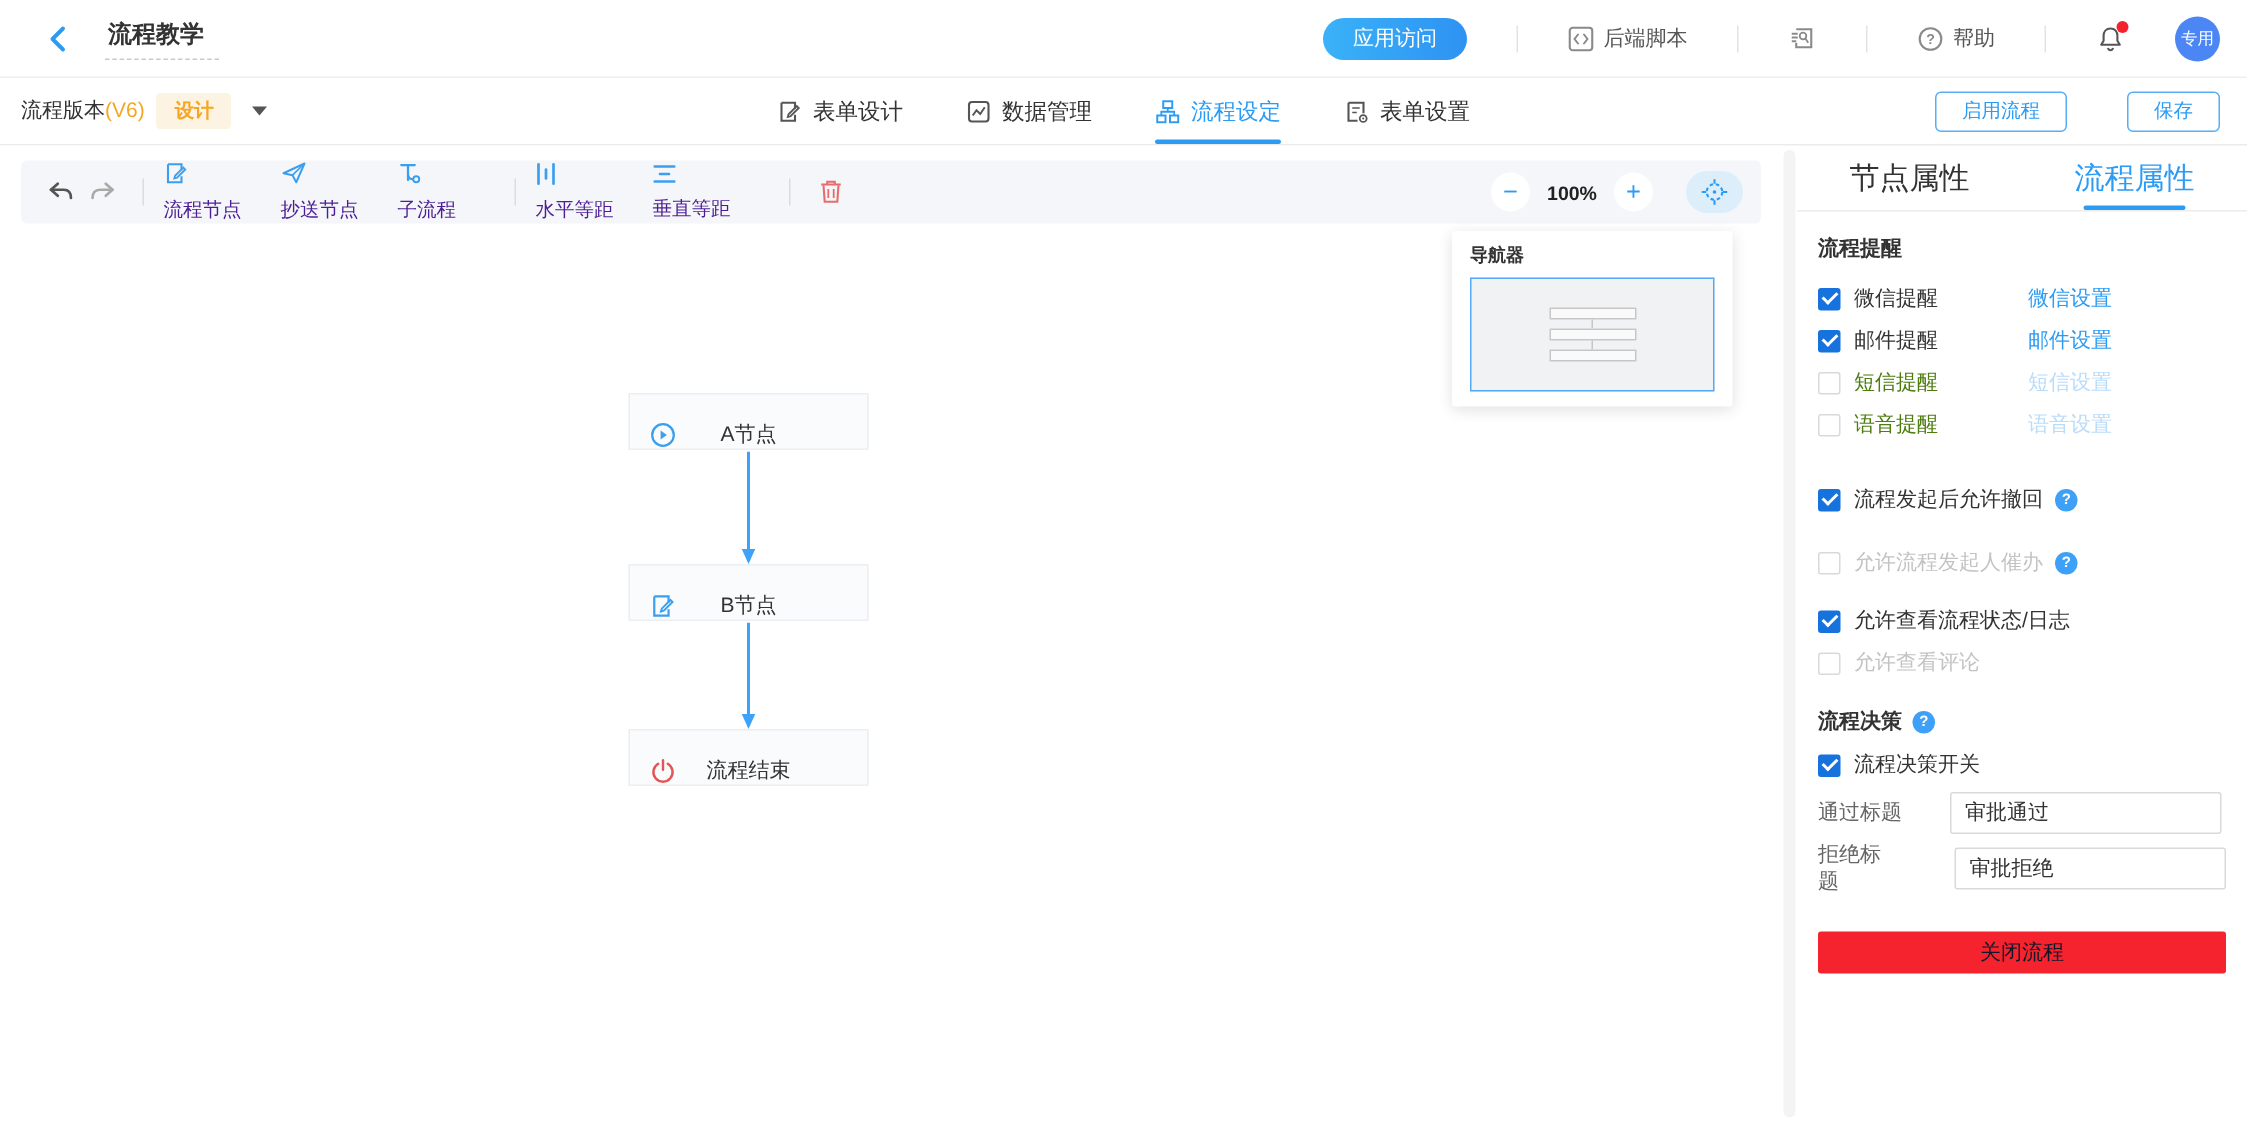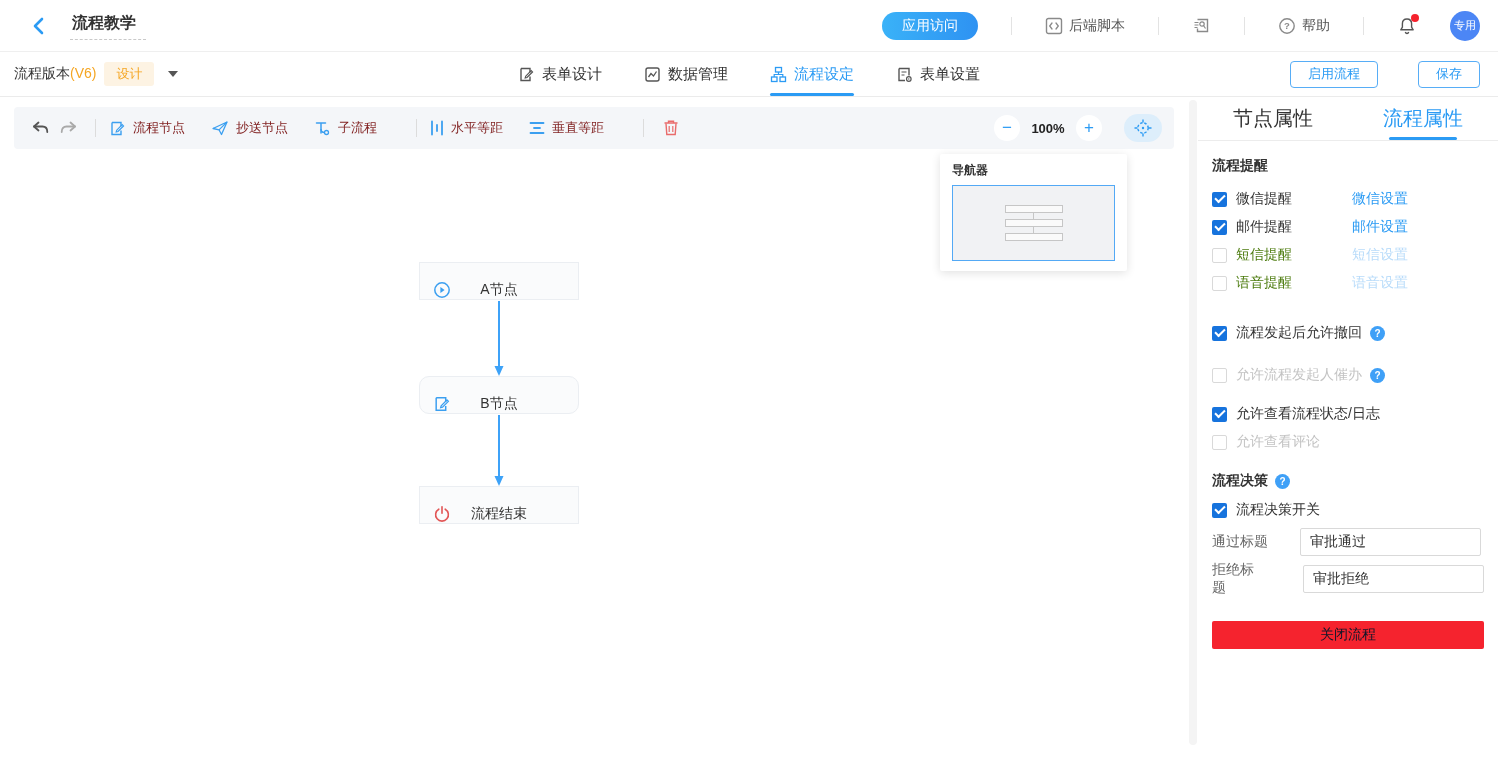--- a/index.html
+++ b/index.html
@@ -15,43 +15,43 @@
   .top-item { display:flex; align-items:center; gap:6px; font-size:14px; color:#555; cursor:pointer; }
   .bell-wrap { position:relative; display:flex; cursor:pointer; }
   .bell-dot { position:absolute; right:-2px; top:-2px; width:8px; height:8px; border-radius:50%; background:#f5222d; }
   .avatar { width:30px; height:30px; border-radius:50%; background:#4c86f5; color:#fff; font-size:11px; display:flex; align-items:center; justify-content:center; cursor:pointer; }
 
   
   .subbar { height:45px; border-bottom:1px solid #ebebeb; display:flex; align-items:stretch; padding:0 18px 0 14px; position:relative; background:#fff; }
   .version-group { display:flex; align-items:center; gap:8px; }
   .version-label { font-size:14px; color:#333; }
   .version-num { color:#f5a623; }
-  .design-badge { background:#fdf3e3; color:#f5a623; font-size:13px; padding:3px 12px; border-radius:3px; }
+  .design-badge { background:#fdf3e3; color:#f5a623; font-size:13px; padding:3px 12px; border-radius:3px;font-weight:bold; }
   .caret-down { width:0; height:0; border-left:5px solid transparent; border-right:5px solid transparent; border-top:6px solid #555; margin-left:6px; cursor:pointer; }
   .subtabs { position:absolute; left:50%; transform:translateX(-50%); height:100%; display:flex; gap:42px; }
   .subtab { display:flex; align-items:center; gap:7px; font-size:15px; color:#333; cursor:pointer; position:relative; }
   .subtab.active { color:#2b9bf4; }
   .subtab.active::after { content:""; position:absolute; left:0; right:0; bottom:0; height:3px; border-radius:2px; background:#2b9bf4; }
   .sub-right { margin-left:auto; display:flex; align-items:center; gap:40px;padding-left:12px; }
   .outline-btn { border:1px solid #57adf6; color:#2b9bf4; background:#fff; font-size:13px; border-radius:4px; height:27px; padding:0 17px; cursor:pointer; }
 
   
   .main { display:flex; height:662px; }
   .canvas { position:relative; width:1188px; background:#fff; }
 
   .toolstrip { position:absolute; left:14px; right:14px; top:10px; height:42px; background:#f4f6f9; border-radius:4px; display:flex; align-items:center; padding:0 12px; }
   .tool-icon-btn { display:flex; align-items:center; justify-content:center; width:28px; cursor:pointer; }
   .tool-div { width:1px; height:18px; background:#dcdcdc; margin:0 13px; }
-  .tool-item { display:flex; align-items:center; gap:7px; font-size:13px; color:#7f1d1d; cursor:pointer; margin-right:26px; }
+  .tool-item { display:flex; align-items:flex-start; gap:7px; font-size:13px; color:#4c1d95; cursor:pointer; margin-right:26px;flex-direction:column; }
   .zoom-group { margin-left:auto; display:flex; align-items:center; }
   .zoom-circle { width:26px; height:26px; border-radius:50%; background:#fff; color:#2b9bf4; font-size:17px; display:flex; align-items:center; justify-content:center; cursor:pointer; }
   .zoom-label { width:56px; text-align:center; font-size:13px; font-weight:bold; color:#222; }
   .nav-toggle { width:38px; height:28px; border-radius:14px; background:#ddeefb; display:flex; align-items:center; justify-content:center; margin-left:22px; cursor:pointer; }
 
-  .navcard { position:absolute; left:940px; top:57px; width:187px; height:117px; background:#fff; box-shadow:0 2px 10px rgba(0,0,0,.12); border-radius:2px; padding:8px 12px; }
+  .navcard { position:absolute; left:968px; top:57px; width:187px; height:117px; background:#fff; box-shadow:0 2px 10px rgba(0,0,0,.12); border-radius:2px; padding:8px 12px; }
   .navcard-title { font-size:12px; font-weight:bold; color:#333; }
   .minimap { margin-top:6px; width:163px; height:76px; border:1px solid #53a9f5; background:#f1f2f4; display:flex; flex-direction:column; align-items:center; justify-content:center; cursor:pointer; }
   .mini-node { width:58px; height:8px; border:1px solid #c6c6c6; background:#fafafa; }
   .mini-link { width:1px; height:6px; background:#c6c6c6; }
 
   .flow-node { position:absolute; left:419px; width:160px; height:38px; background:#fafbfc; border:1px solid #ebeef2; display:flex; align-items:flex-end; cursor:pointer; }
   .flow-node .n-icon { position:absolute; left:13px; display:flex; }
   .flow-node .n-label { flex:1; text-align:center; font-size:14px; color:#333; }
   .arrow-svg { position:absolute; left:489px; }
 
@@ -291,21 +291,21 @@
           </svg>
       </span>
       <span class="n-label">A节点</span>
     </div>
 
     <svg class="arrow-svg" style="top:204px;" width="20" height="75">
       <path d="M10 0 V66" stroke="#3da2f8" stroke-width="2"></path>
       <path d="M10 75 L5.5 65 L14.5 65 Z" fill="#3da2f8"></path>
     </svg>
 
-    <div class="flow-node" style="top:279px;border-radius:10px;">
+    <div class="flow-node" style="top:279px;">
       <span class="n-icon">
         <svg width="18" height="18" viewBox="0 0 17 17">
             <path d="M3 2.5 h9 v4 M3 2.5 v12 h9 v-4" fill="none" stroke="#3b9ff0" stroke-width="1.4"></path>
             <path d="M14.5 6 l-5.5 5.5 l-1.8 .5 l.5 -1.8 l5.5 -5.5 z" fill="none" stroke="#3b9ff0" stroke-width="1.2"></path>
           </svg>
       </span>
       <span class="n-label">B节点</span>
     </div>
 
     <svg class="arrow-svg" style="top:318px;" width="20" height="71">

